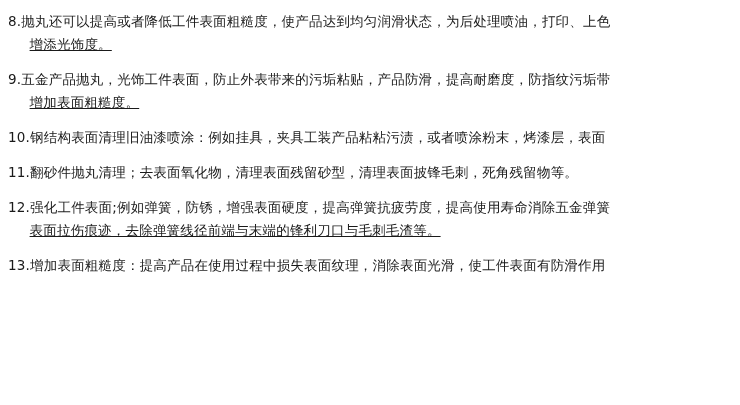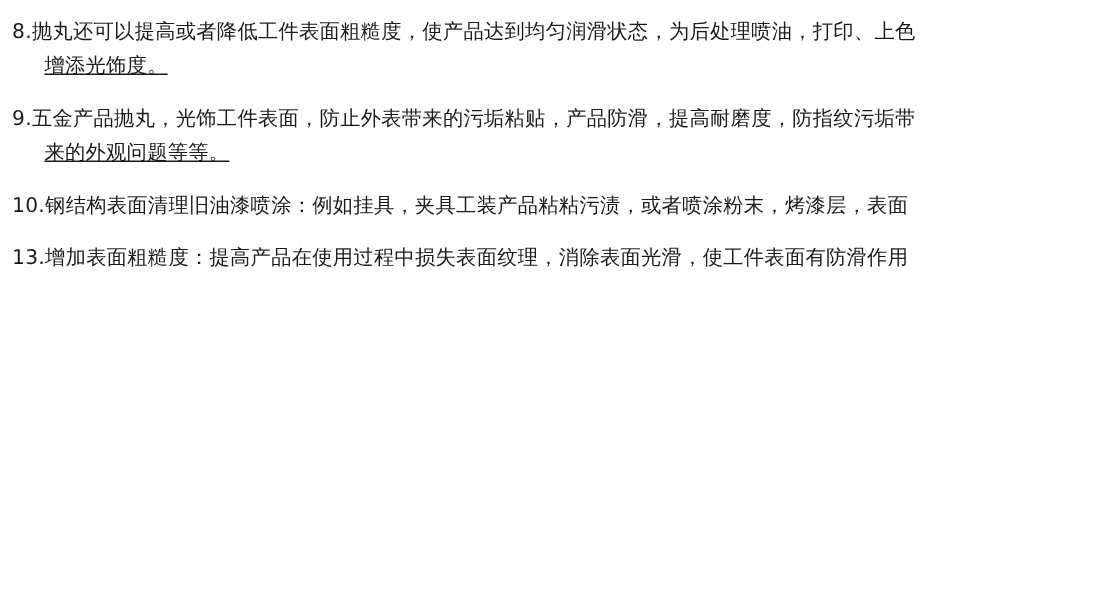--- a/index.html
+++ b/index.html
@@ -47,26 +47,33 @@
 
 <div class="page">
 
   <p class="para">
     <span class="body">8.抛丸还可以提高或者降低工件表面粗糙度，使产品达到均匀润滑状态，为后处理喷油，打印、上色</span>
     <span class="cont">增添光饰度。</span>
   </p>
 
   <p class="para">
     <span class="body">9.五金产品抛丸，光饰工件表面，防止外表带来的污垢粘贴，产品防滑，提高耐磨度，防指纹污垢带</span>
-    <span class="cont">来的外观问题等等。</span>
+    <span class="cont">增加表面粗糙度。</span>
   </p>
 
   <p class="para">
     <span class="body">10.钢结构表面清理旧油漆喷涂：例如挂具，夹具工装产品粘粘污渍，或者喷涂粉末，烤漆层，表面</span>
   </p>
 
+  <p class="para">
+    <span class="body">11.翻砂件抛丸清理；去表面氧化物，清理表面残留砂型，清理表面披锋毛刺，死角残留物等。</span>
+  </p>
 
+  <p class="para">
+    <span class="body">12.强化工件表面;例如弹簧，防锈，增强表面硬度，提高弹簧抗疲劳度，提高使用寿命消除五金弹簧</span>
+    <span class="cont">表面拉伤痕迹，去除弹簧线径前端与末端的锋利刀口与毛刺毛渣等。</span>
+  </p>
 
   <p class="para">
     <span class="body">13.增加表面粗糙度：提高产品在使用过程中损失表面纹理，消除表面光滑，使工件表面有防滑作用</span>
   </p>
 
 </div>
 
 </body></html>

